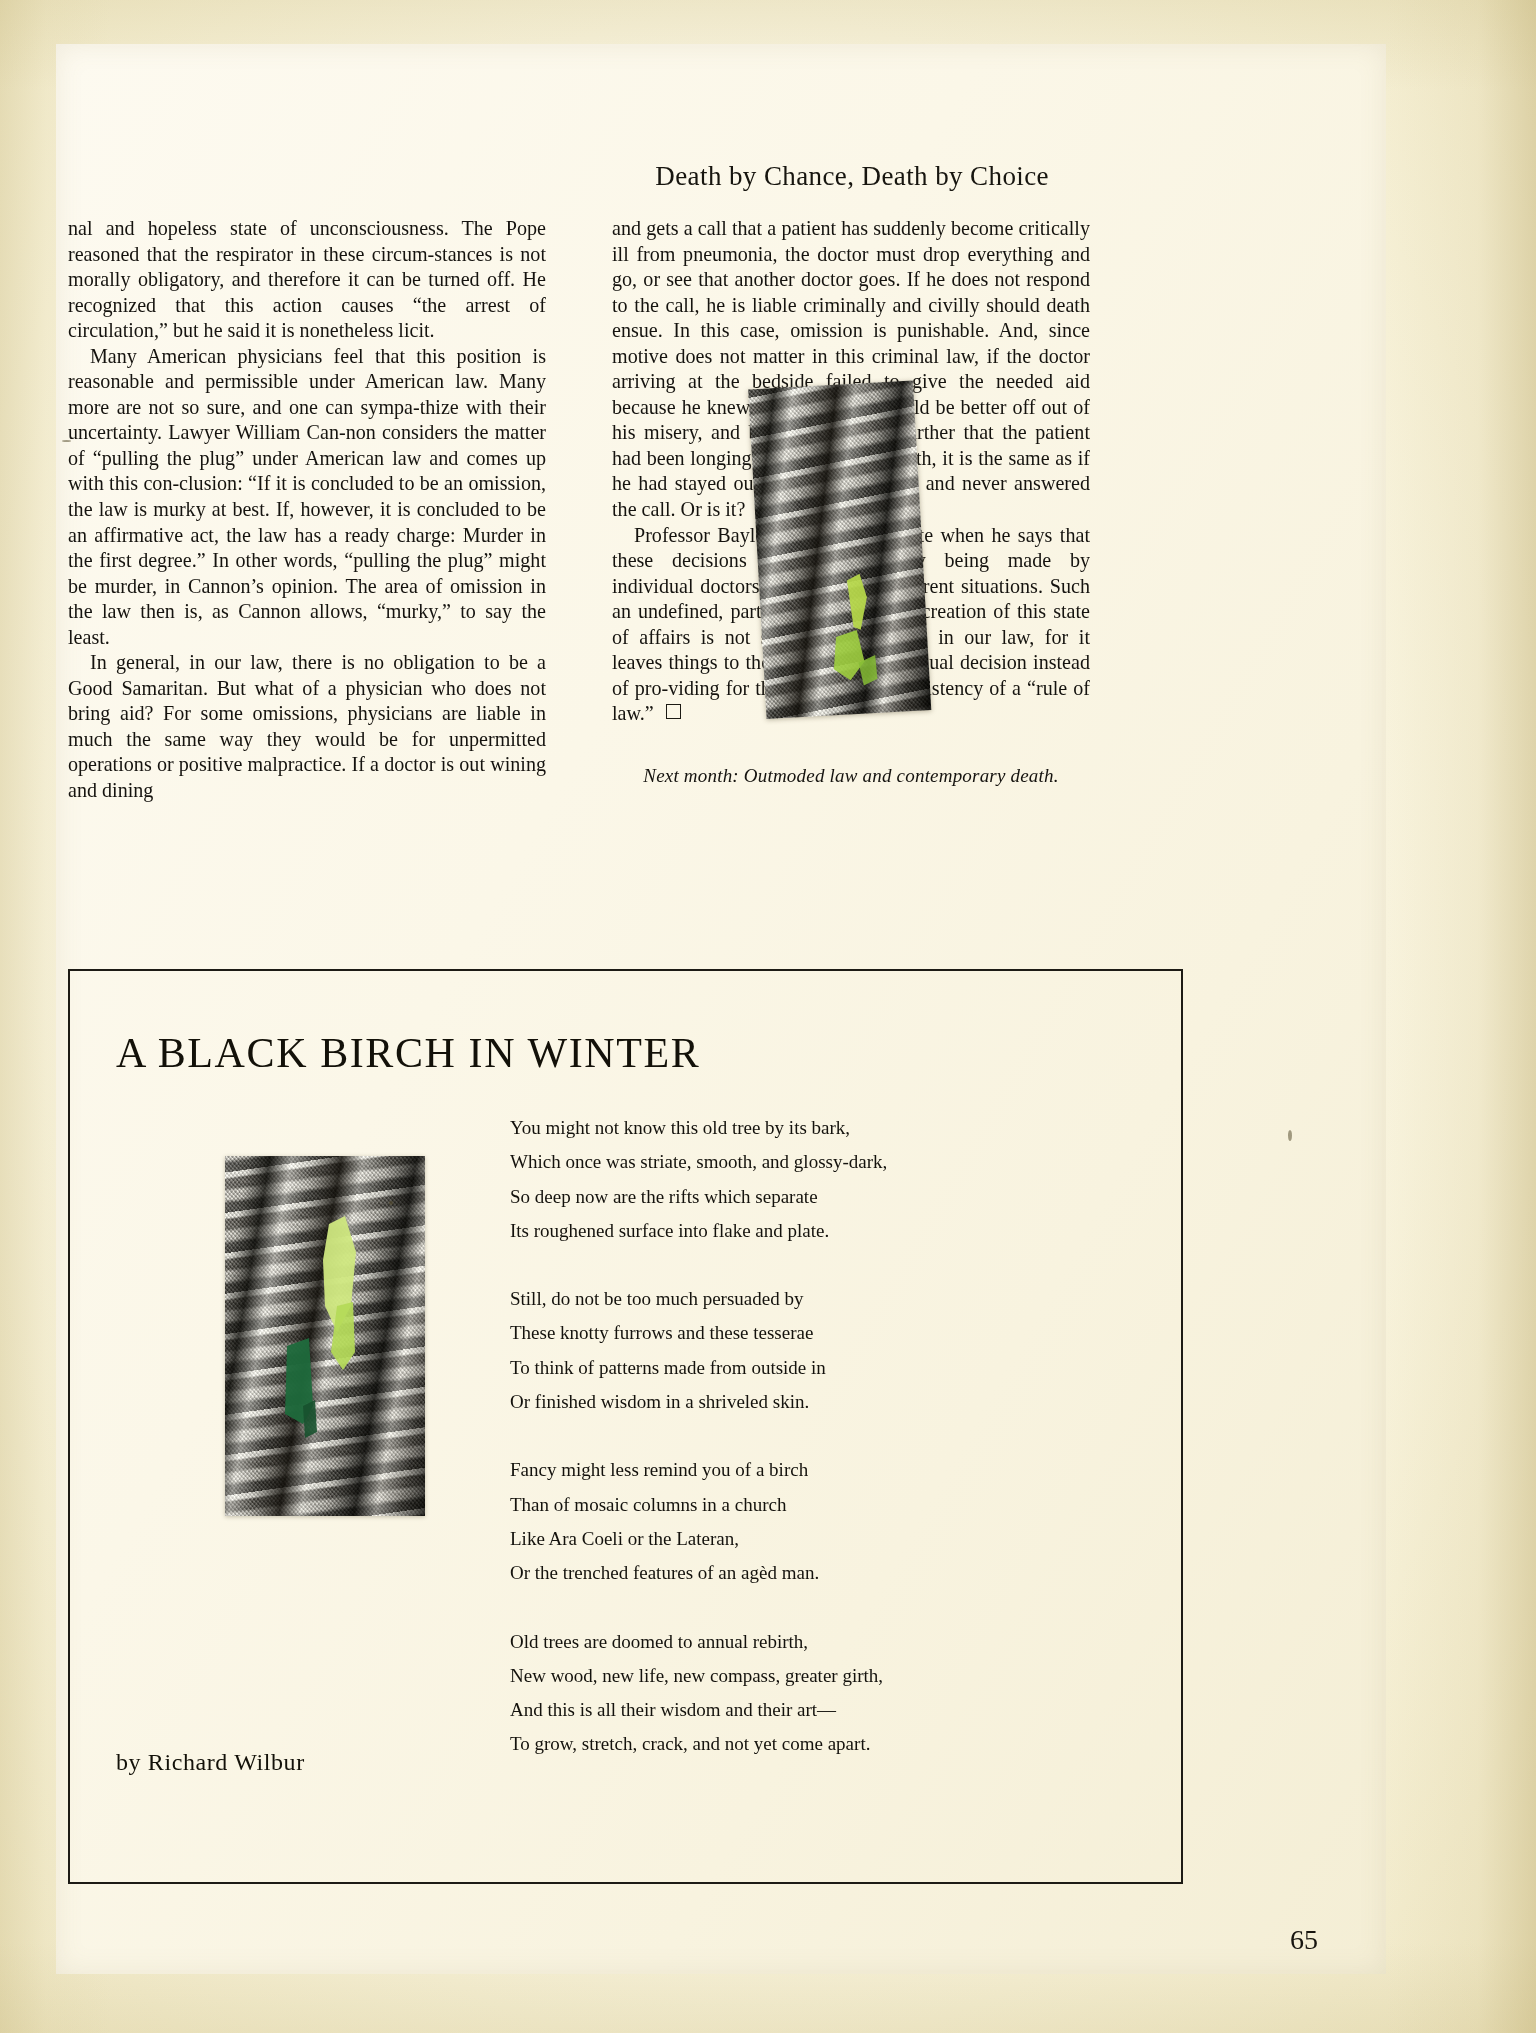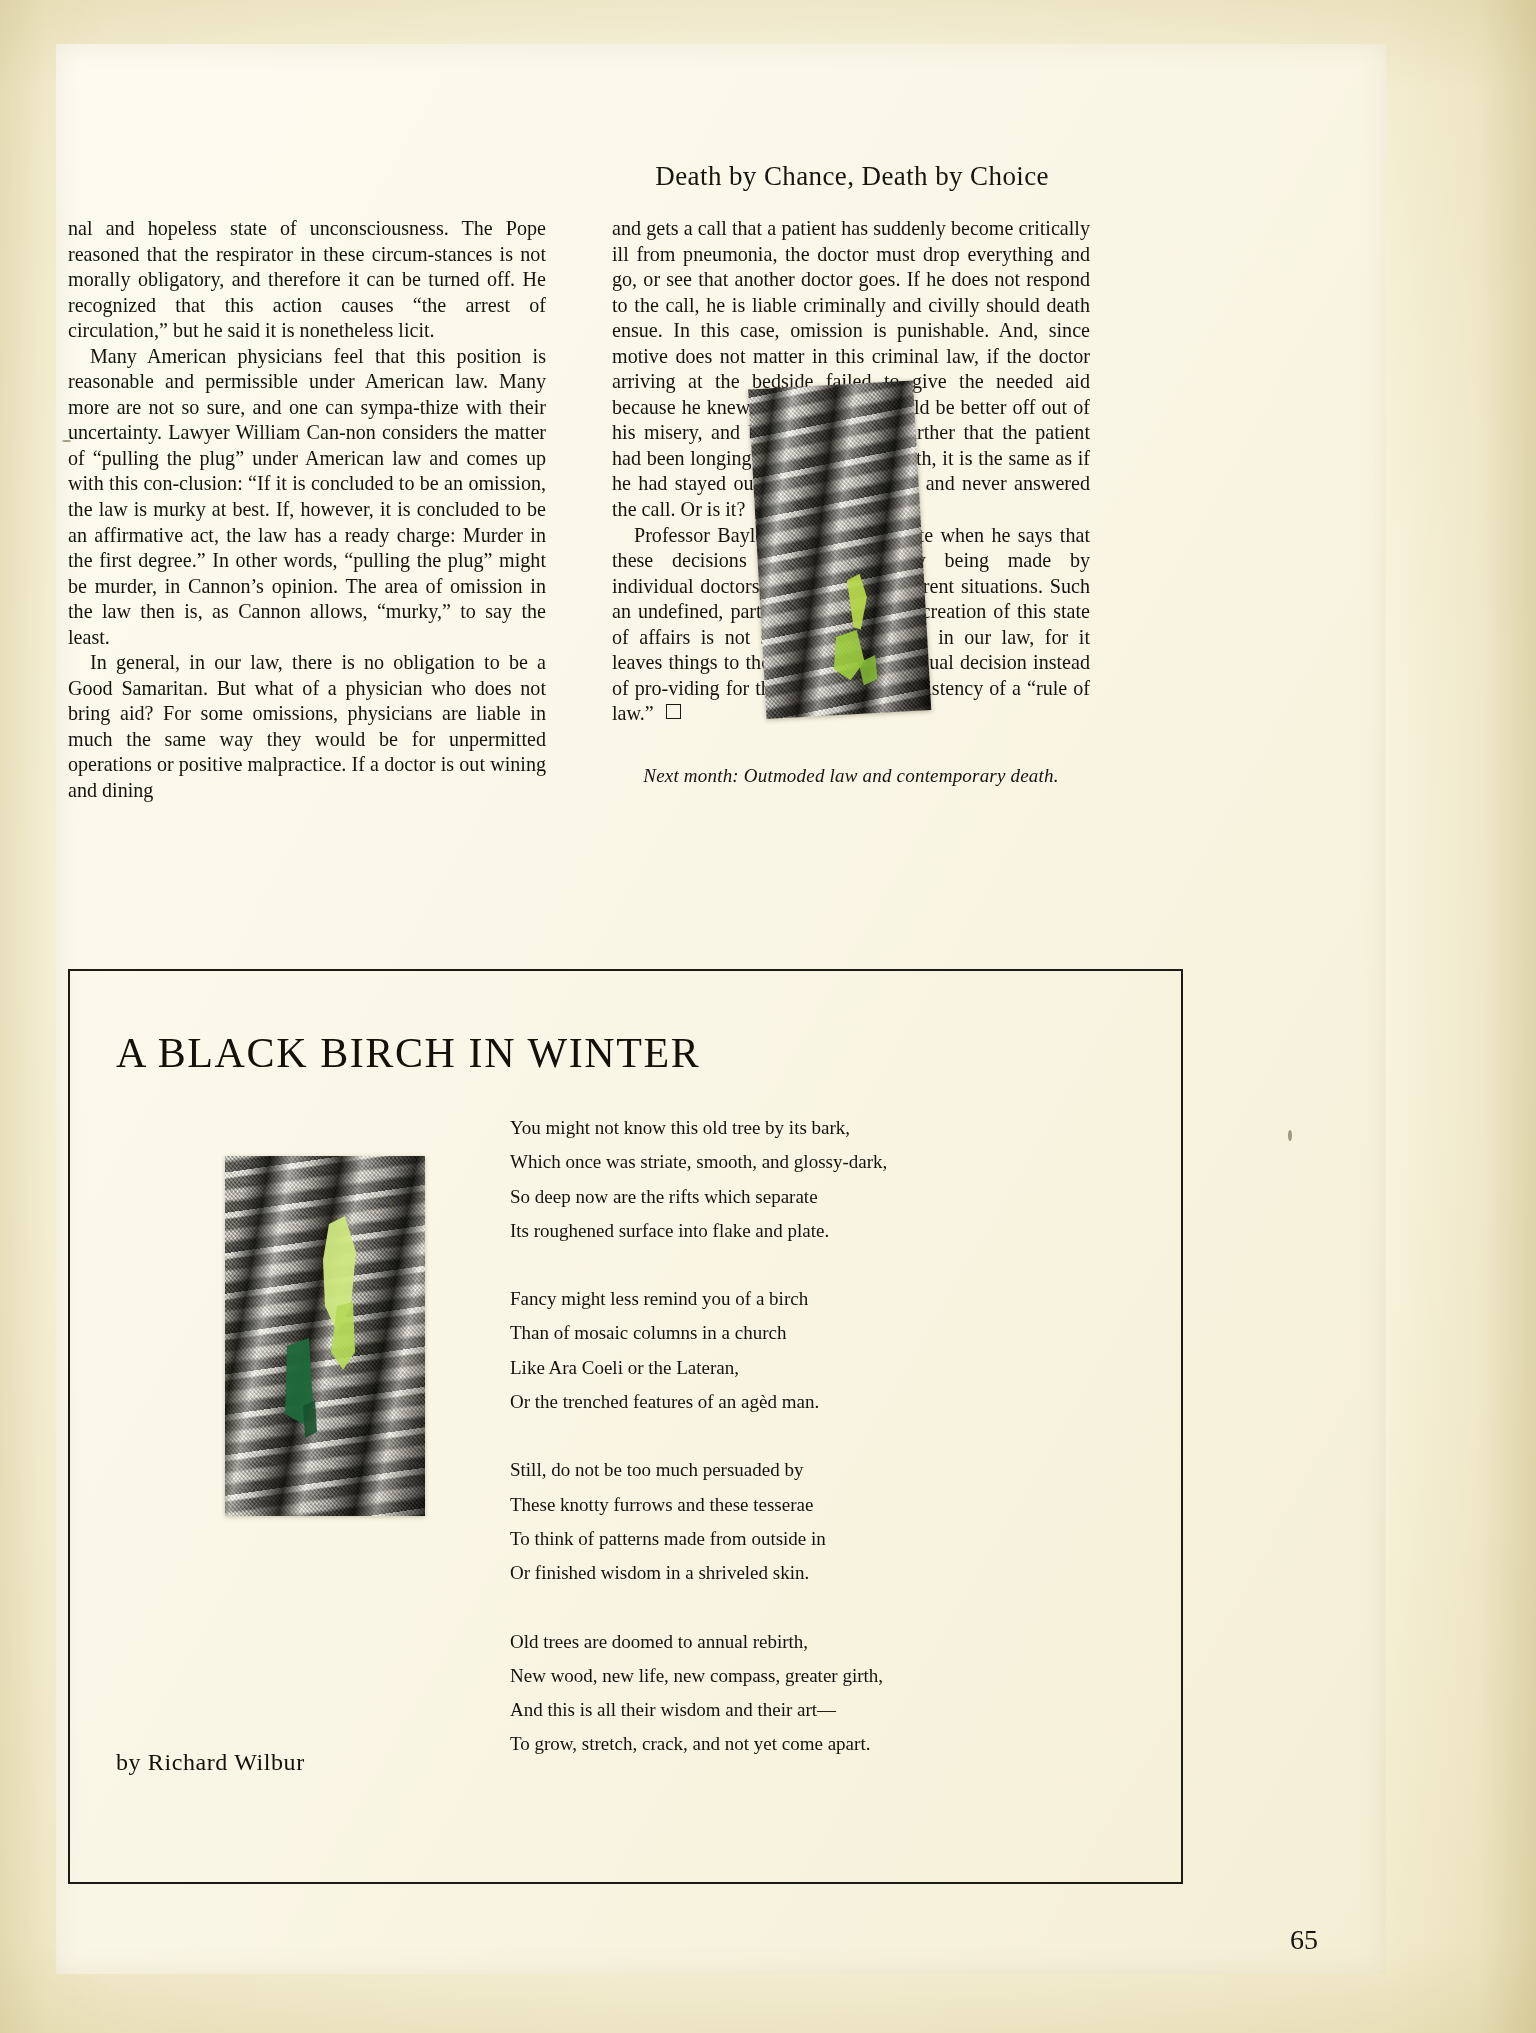--- a/index.html
+++ b/index.html
@@ -247,30 +247,30 @@
       </div>
 
       <div class="poem-text">
         <div class="stanza">
           <div class="verse">You might not know this old tree by its bark,</div>
           <div class="verse">Which once was striate, smooth, and glossy-dark,</div>
           <div class="verse">So deep now are the rifts which separate</div>
           <div class="verse">Its roughened surface into flake and plate.</div>
         </div>
         <div class="stanza">
+          <div class="verse">Still, do not be too much persuaded by</div>
+          <div class="verse">These knotty furrows and these tesserae</div>
+          <div class="verse">To think of patterns made from outside in</div>
+          <div class="verse">Or finished wisdom in a shriveled skin.</div>
+        </div>
+        <div class="stanza">
           <div class="verse">Fancy might less remind you of a birch</div>
           <div class="verse">Than of mosaic columns in a church</div>
           <div class="verse">Like Ara Coeli or the Lateran,</div>
           <div class="verse">Or the trenched features of an agèd man.</div>
-        </div>
-        <div class="stanza">
-          <div class="verse">Still, do not be too much persuaded by</div>
-          <div class="verse">These knotty furrows and these tesserae</div>
-          <div class="verse">To think of patterns made from outside in</div>
-          <div class="verse">Or finished wisdom in a shriveled skin.</div>
         </div>
         <div class="stanza">
           <div class="verse">Old trees are doomed to annual rebirth,</div>
           <div class="verse">New wood, new life, new compass, greater girth,</div>
           <div class="verse">And this is all their wisdom and their art—</div>
           <div class="verse">To grow, stretch, crack, and not yet come apart.</div>
         </div>
       </div>
 
       <div class="poem-author">by Richard Wilbur</div>

